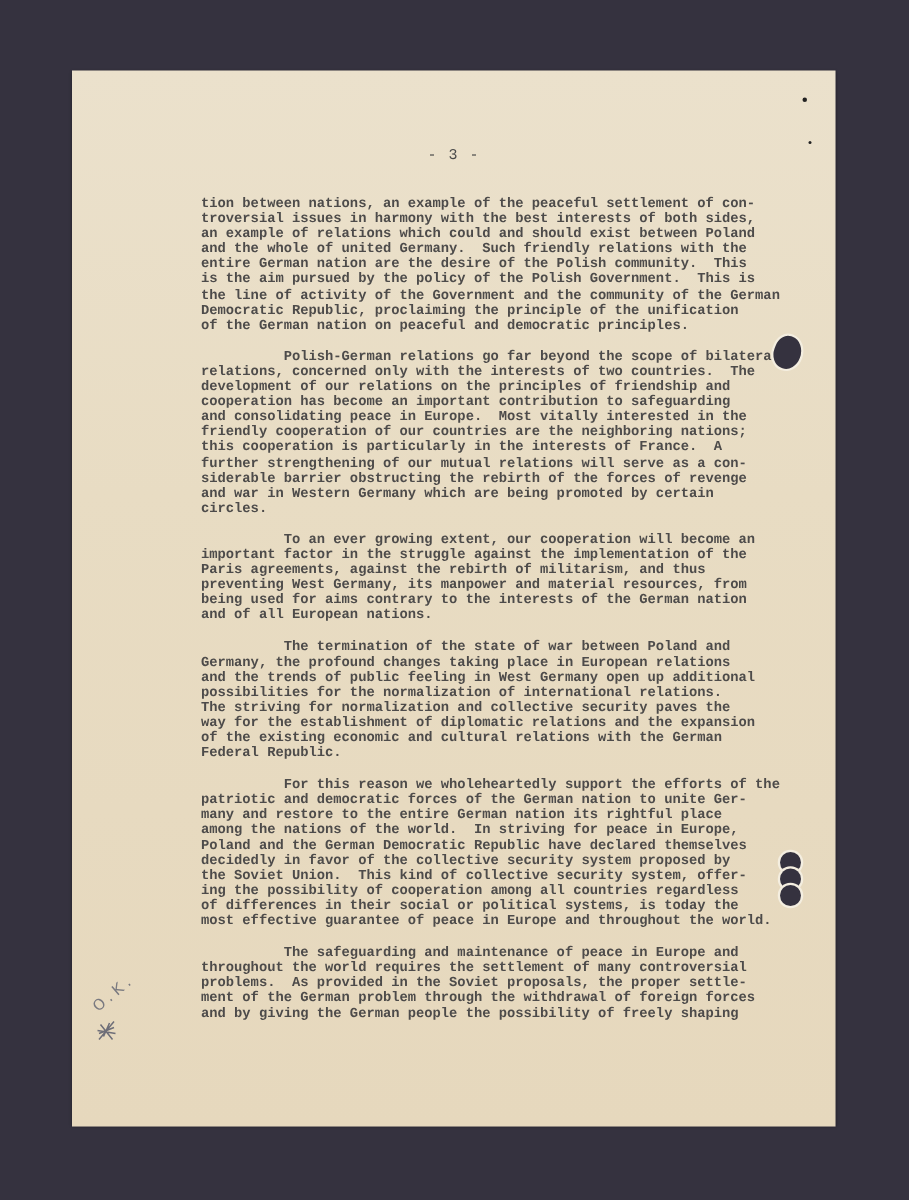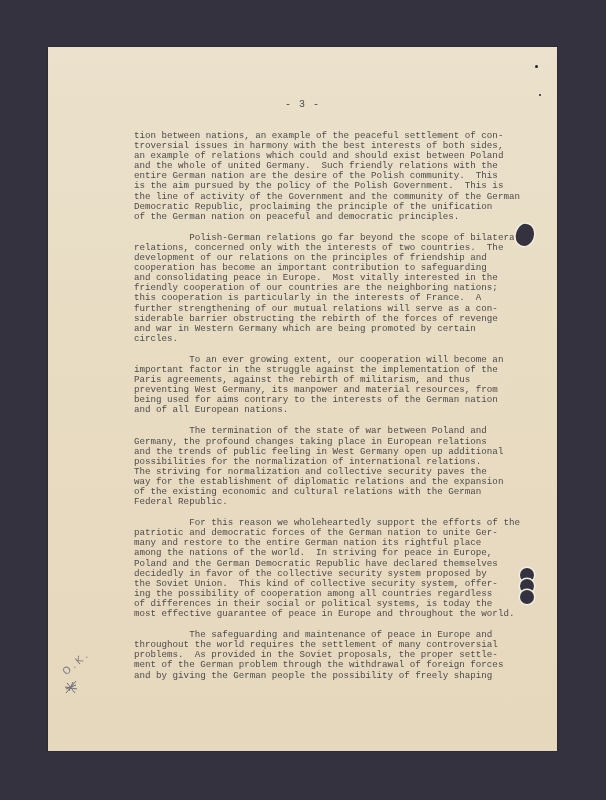--- a/index.html
+++ b/index.html
@@ -15,21 +15,21 @@
     box-shadow: 0 0 2px rgba(0,0,0,0.4);
   }
   .page-number {
     position: absolute; top: 52px; left: 0; width: 100%;
     text-align: center; font-size: 10px; color: #4a4a4a; letter-spacing: 1px;
   }
   .body-text {
     position: absolute; left: 86px; top: 84px; width: 420px;
     font-size: 9.2px; line-height: 10.1px; color: #4d4b4a;
   }
-  .para { margin: 0 0 11px 0; white-space: pre; }
+  .para { margin: 0 0 11px 0; white-space: pre; font-weight: bold; }
   .line { display: block; }
   .hole {
     position: absolute; background: #35323f; border-radius: 50%;
     box-shadow: 0 0 0 1.5px #f4eee0;
   }
   .hole-top { left: 468px; top: 177px; width: 18px; height: 22px; transform: rotate(20deg); border-radius: 45% 55% 50% 50%; }
   .hole-mid1 { left: 472px; top: 521px; width: 14px; height: 14px; }
   .hole-mid2 { left: 472px; top: 532px; width: 14px; height: 14px; }
   .hole-mid3 { left: 472px; top: 543px; width: 14px; height: 14px; }
   .speck { position: absolute; width: 3px; height: 3px; background: #222; border-radius: 50%; }

